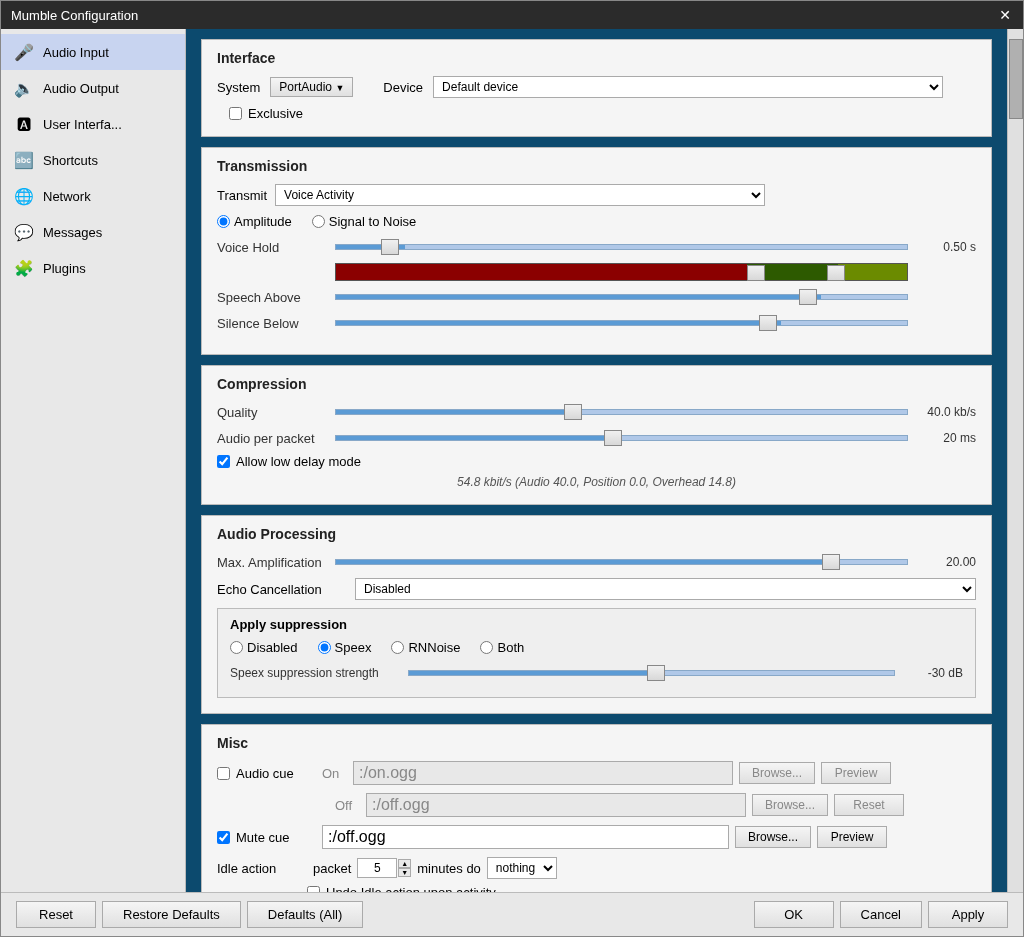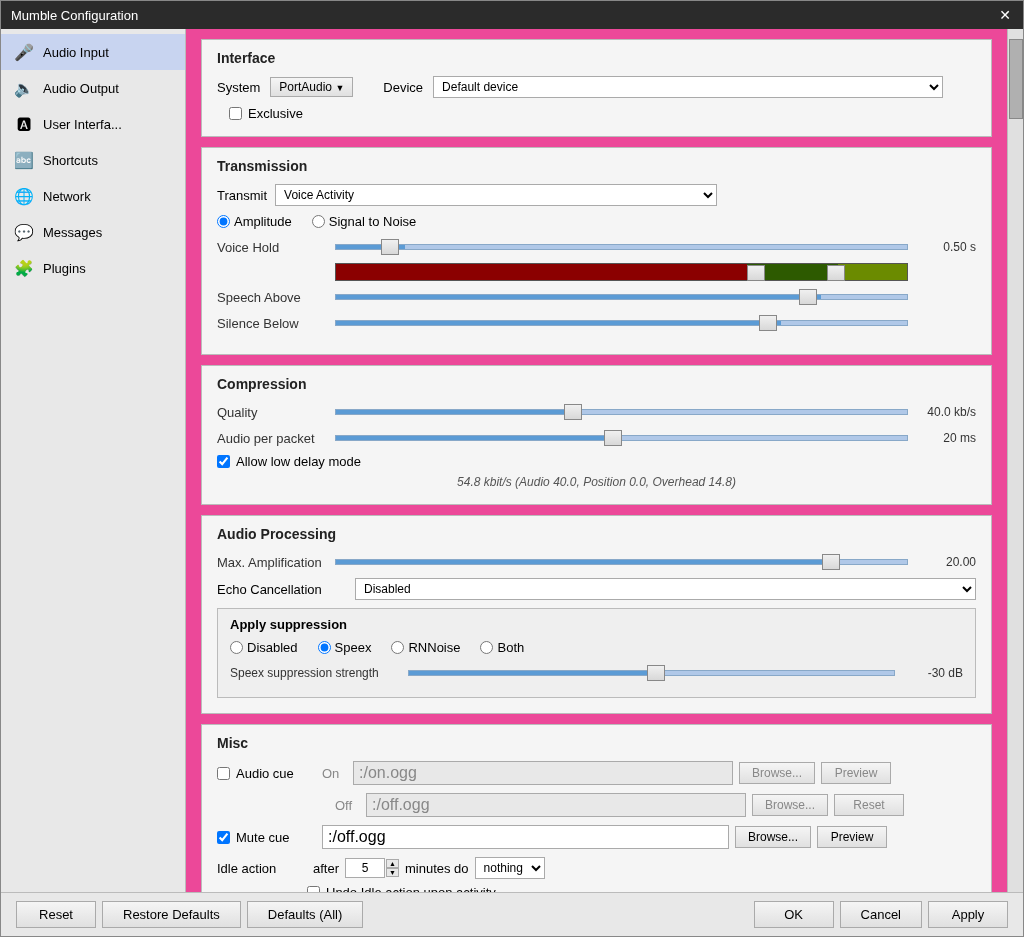--- a/index.html
+++ b/index.html
@@ -74,21 +74,21 @@
       display: flex;
       align-items: center;
       justify-content: center;
       font-size: 16px;
     }
 
     .content-area {
       flex: 1;
       overflow-y: auto;
       padding: 10px 15px;
-      background: #ec4899;
+      background: #0c4a6e;
     }
 
     .section {
       border: 1px solid #bbb;
       background: #f5f5f5;
       margin-bottom: 10px;
       padding: 10px 15px 15px;
     }
 
     .section-title {
@@ -111,21 +111,21 @@
       padding: 2px 4px;
       font-size: 12px;
       cursor: pointer;
     }
 
     .device-select {
       width: 510px;
     }
 
     .transmit-select {
-      width: 442px;
+      width: 490px;
     }
 
     .exclusive-row {
       display: flex;
       align-items: center;
       gap: 6px;
       margin-left: 12px;
     }
 
     input[type="checkbox"] {
@@ -614,21 +614,21 @@
         <div class="misc-row">
           <input type="checkbox" checked="" style="">
           <span style="min-width:80px;">Mute cue</span>
           <input type="text" class="text-input" style="width: 407px;" value=":/off.ogg">
           <button class="btn">Browse...</button>
           <button class="btn">Preview</button>
         </div>
 
         <div class="idle-row">
           <span style="min-width:90px;">Idle action</span>
-          <span>after</span>
+          <span>packet</span>
           <div class="spin-wrapper">
             <input type="text" class="number-spin" value="5" style="">
             <div class="spin-arrows">
               <span class="spin-arrow">▲</span>
               <span class="spin-arrow">▼</span>
             </div>
           </div>
           <span>minutes do</span>
           <select class="nothing-select">
             <option>nothing</option>

